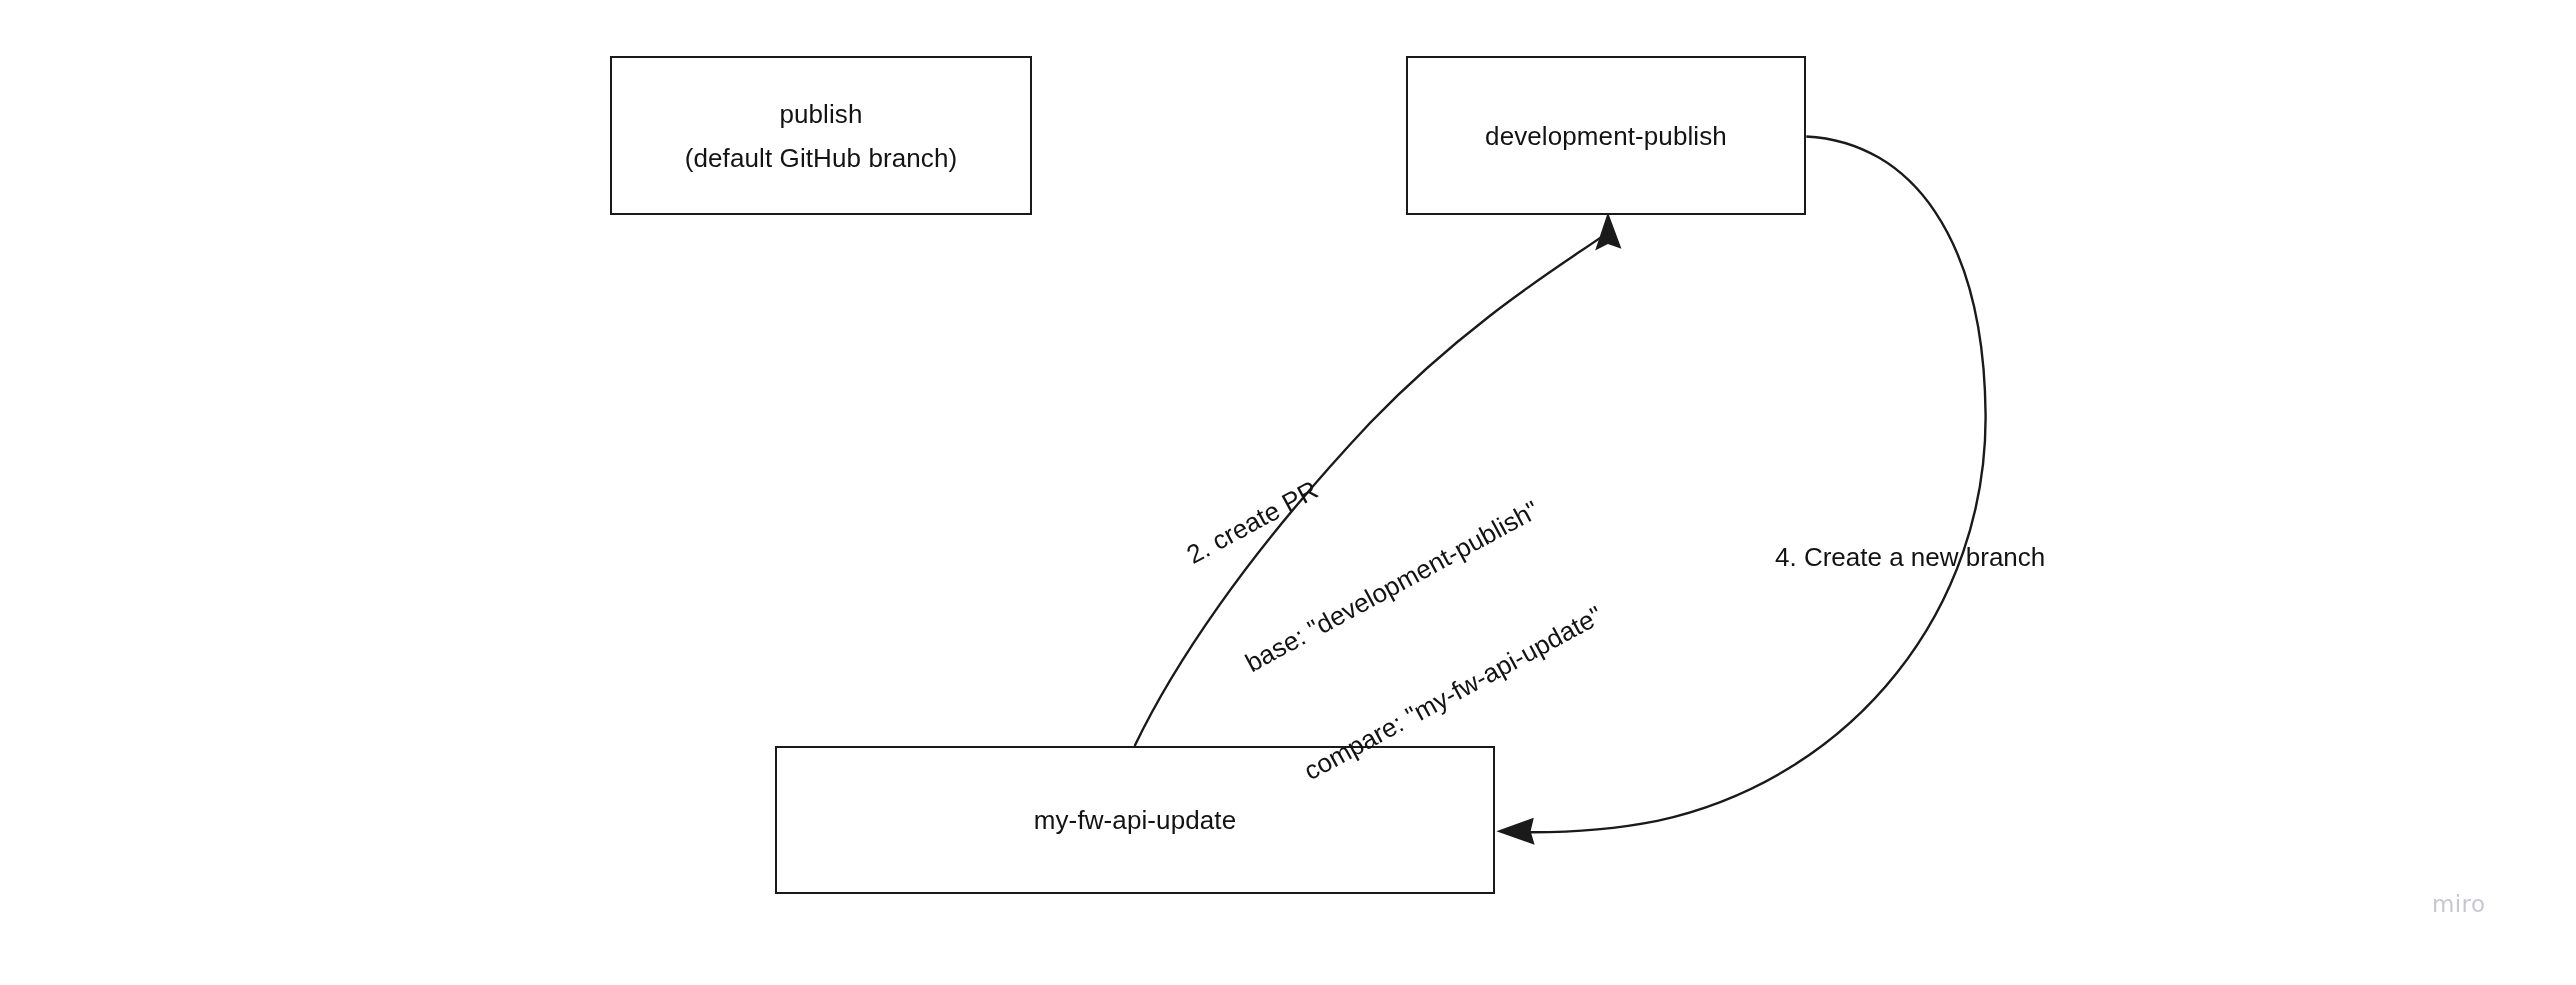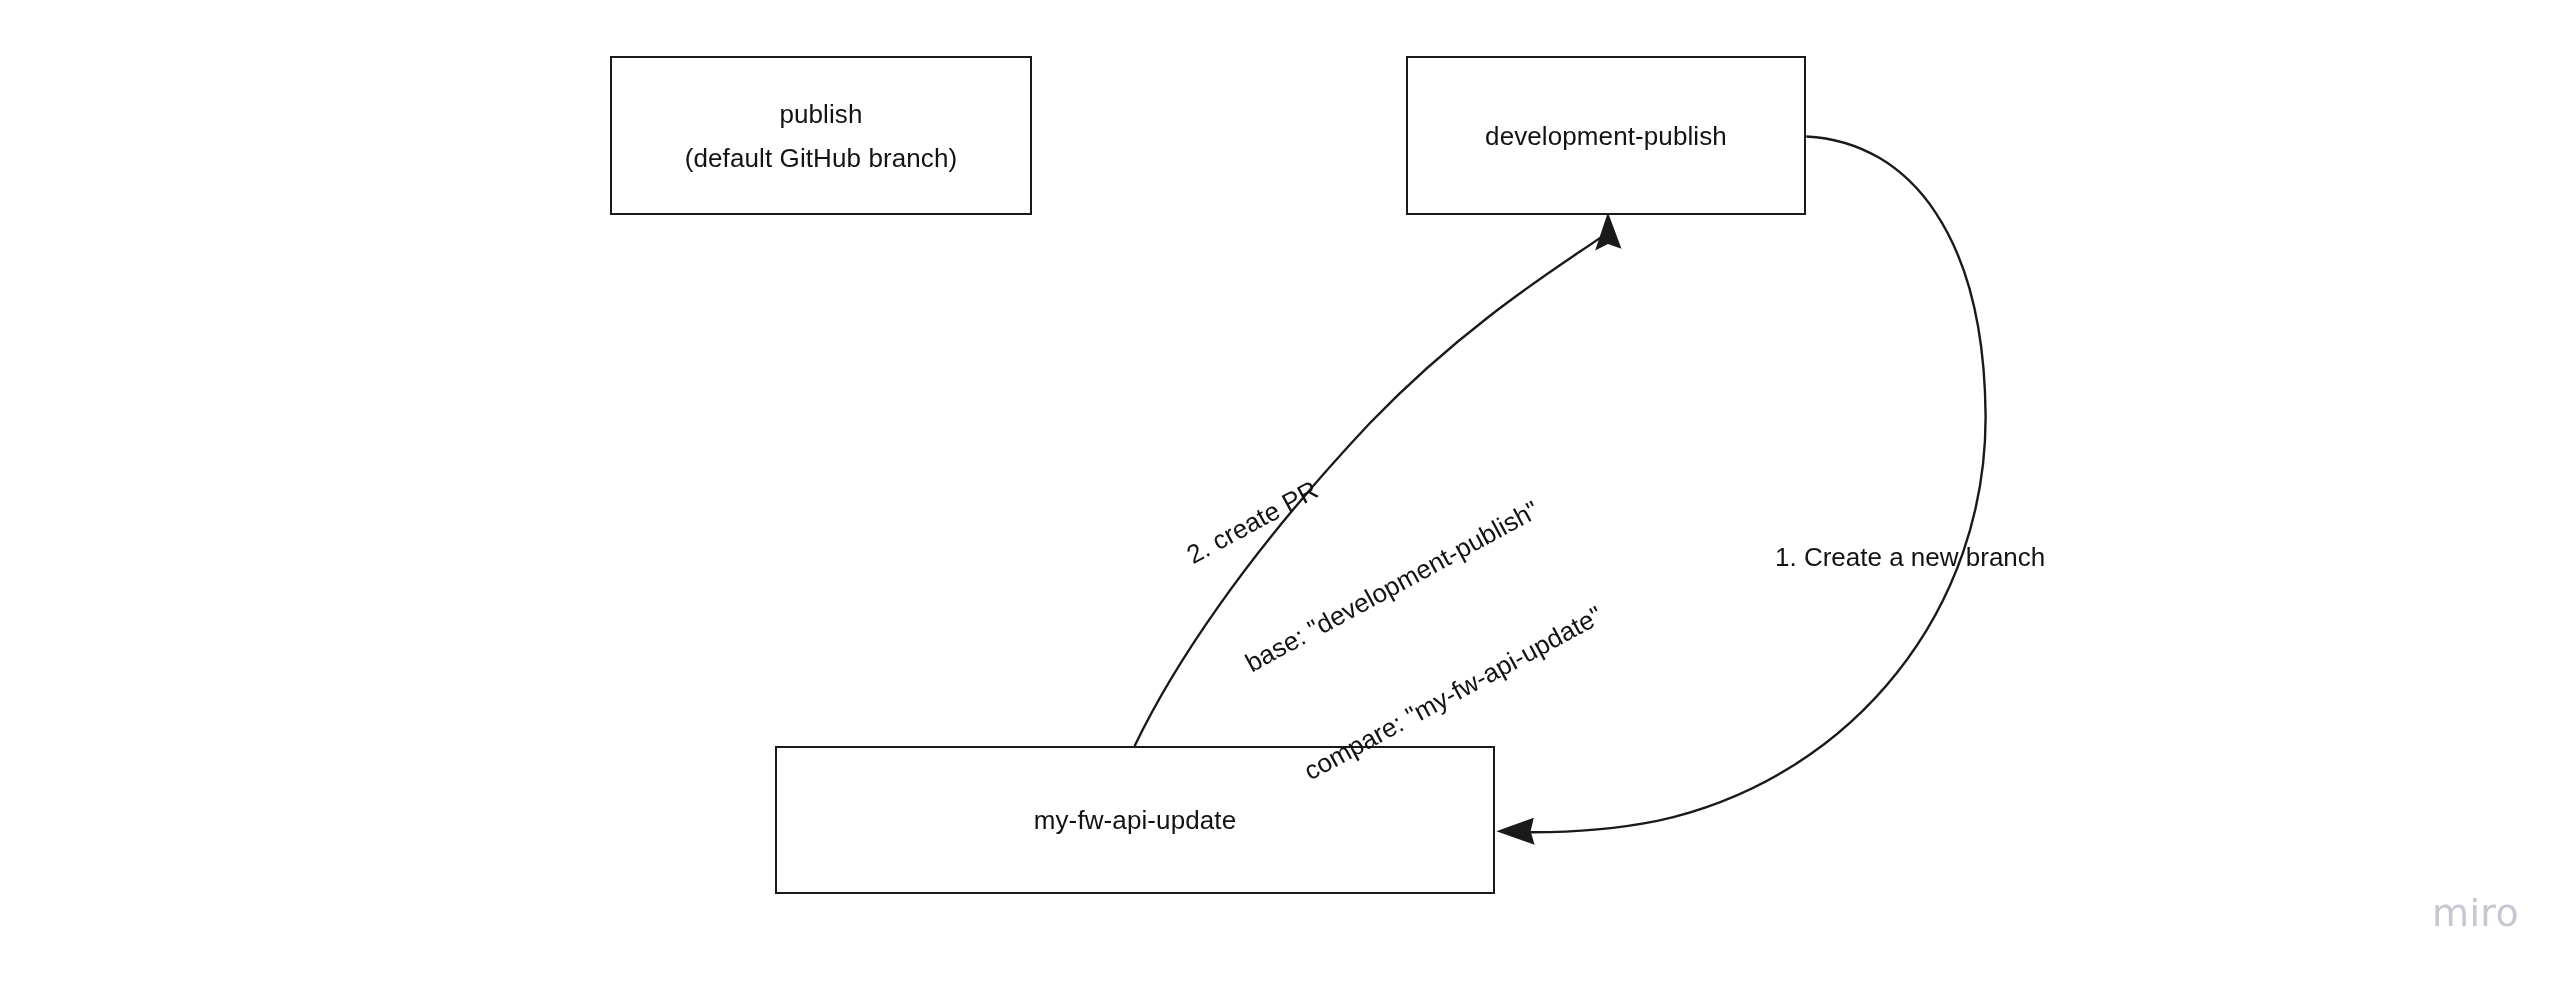--- a/index.html
+++ b/index.html
@@ -83,21 +83,21 @@
   #edge-label-create-pr {
     left: 1140px;
     top: 467px;
     transform: rotate(-28.5deg);
     transform-origin: 0 0;
   }
   #watermark {
     position: absolute;
     left: 2432px;
     top: 891px;
-    font-size: 38px;
+    font-size: 23px;
     color: #c7c7d4;
     letter-spacing: 0.4px;
     font-family: "DejaVu Sans", sans-serif;
   }
 </style>
 </head>
 <body>
 
 <div id="canvas">
 
@@ -125,21 +125,21 @@
 
   <div class="node" id="node-publish">
     <span class="node-label">publish
 (default GitHub branch)</span>
   </div>
 
   <div class="node" id="node-my-fw-api-update">
     <span class="node-label">my-fw-api-update</span>
   </div>
 
-  <div class="edge-label" id="edge-label-create-branch">1. Create a new branch</div>
+  <div class="edge-label" id="edge-label-create-branch">4. Create a new branch</div>
 
   <div class="edge-label" id="edge-label-create-pr">
     <div>2. create PR</div>
     <div>base: "development-publish"</div>
     <div>compare: "my-fw-api-update"</div>
   </div>
 
   <div id="watermark">miro</div>
 
 </div>

